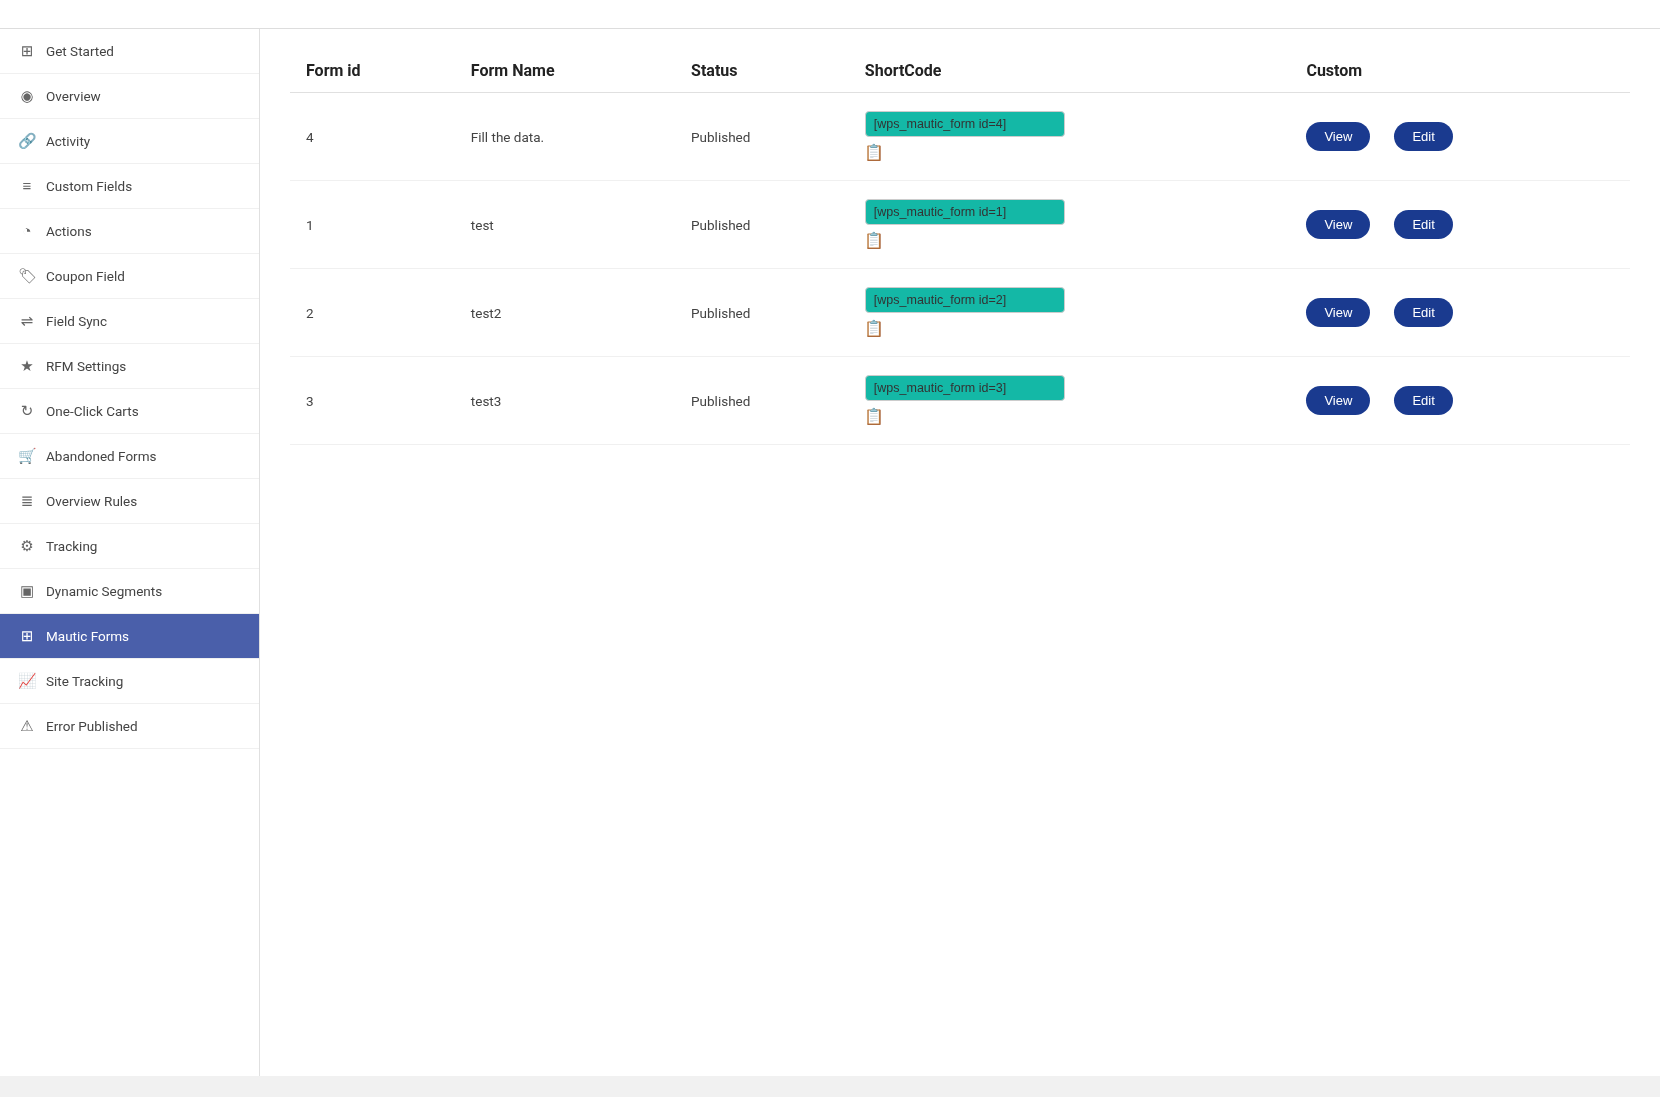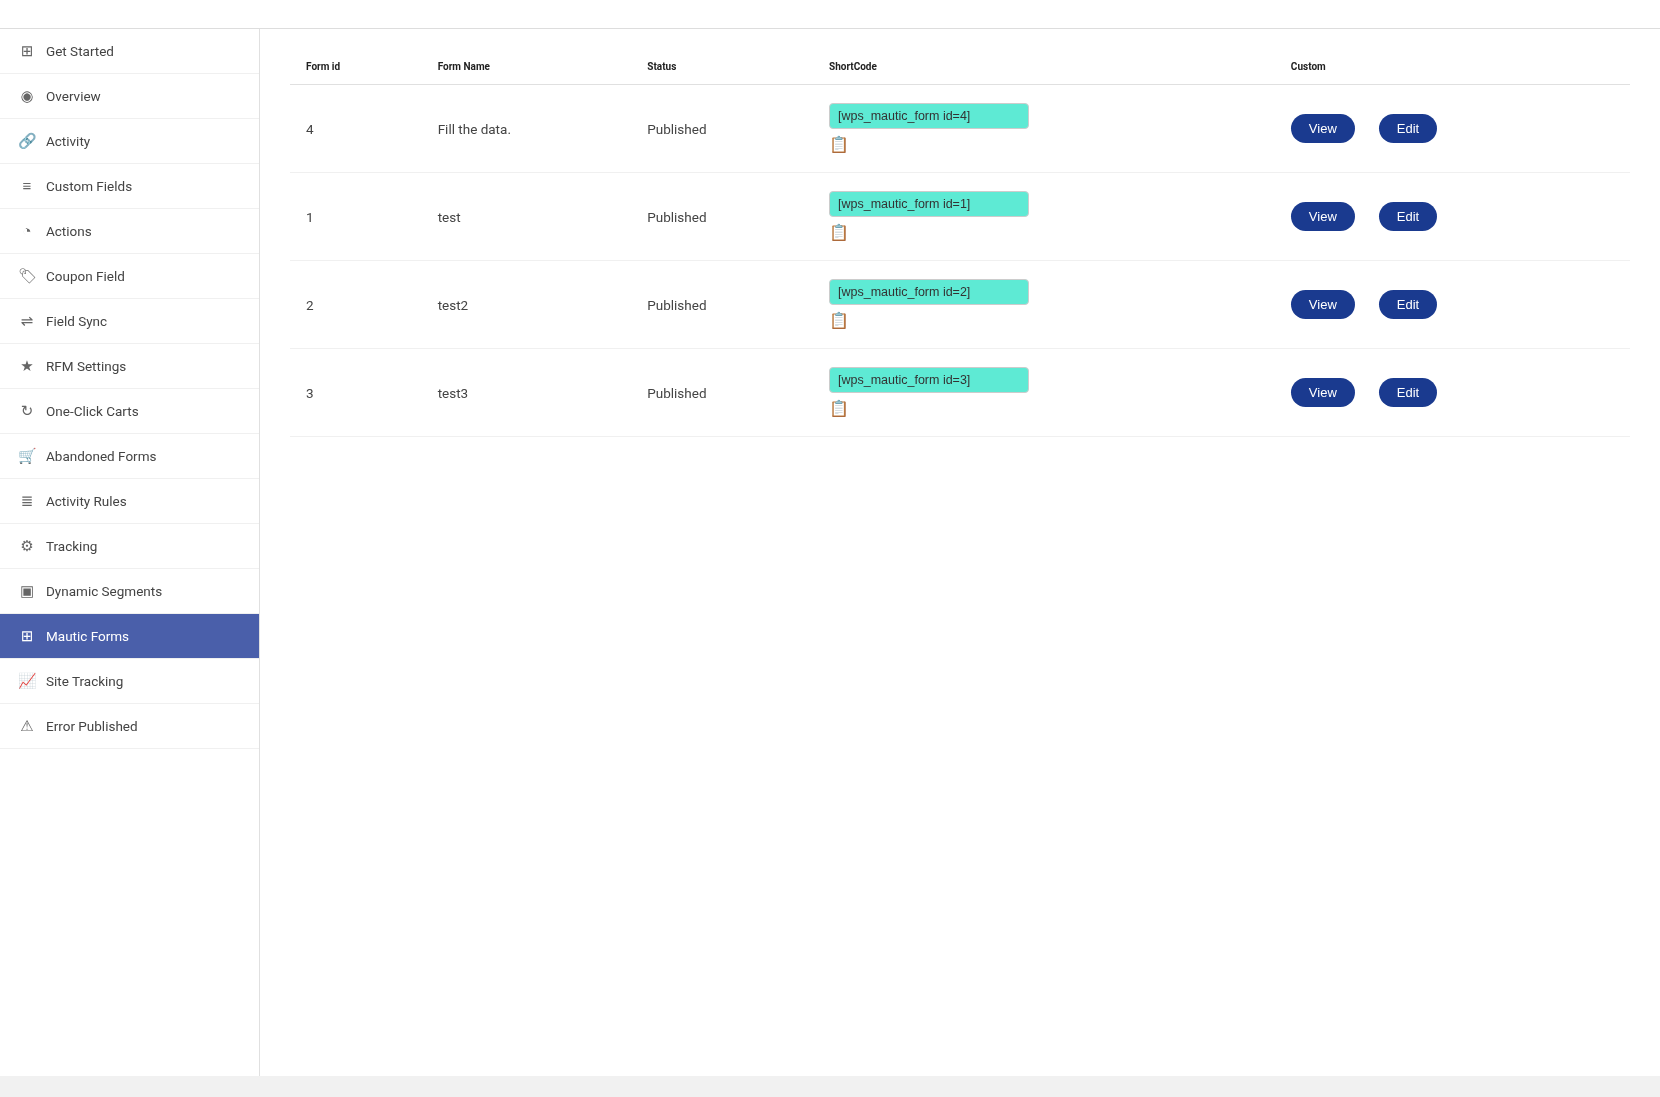--- a/index.html
+++ b/index.html
@@ -59,21 +59,21 @@
       padding: 20px 30px;
     }
 
     table {
       width: 100%;
       border-collapse: collapse;
     }
 
     thead th {
       font-weight: 700;
-      font-size: 10px;
+      font-size: 16px;
       color: #222;
       padding: 12px 16px;
       text-align: left;
       border-bottom: 1px solid #e0e0e0;
     }
 
     tbody tr {
       border-bottom: 1px solid #f0f0f0;
     }
 
@@ -89,21 +89,21 @@
       flex-direction: column;
       gap: 6px;
     }
 
     .shortcode-input {
       border: 1px solid #ccc;
       border-radius: 4px;
       padding: 5px 8px;
       font-size: 12.5px;
       color: #333;
-      background: #5eead4;
+      background: #14b8a6;
       width: 200px;
       outline: none;
     }
 
     .shortcode-icon {
       font-size: 16px;
       color: #4a5faa;
     }
 
     .actions-cell {
@@ -167,21 +167,21 @@
       <div class="sidebar-item">
         <span class="sidebar-icon">↻</span>
         <span>One-Click Carts</span>
       </div>
       <div class="sidebar-item">
         <span class="sidebar-icon">🛒</span>
         <span>Abandoned Forms</span>
       </div>
       <div class="sidebar-item">
         <span class="sidebar-icon">≣</span>
-        <span>Activity Rules</span>
+        <span>Overview Rules</span>
       </div>
       <div class="sidebar-item">
         <span class="sidebar-icon">⚙</span>
         <span>Tracking</span>
       </div>
       <div class="sidebar-item">
         <span class="sidebar-icon">▣</span>
         <span>Dynamic Segments</span>
       </div>
       <div class="sidebar-item active">

